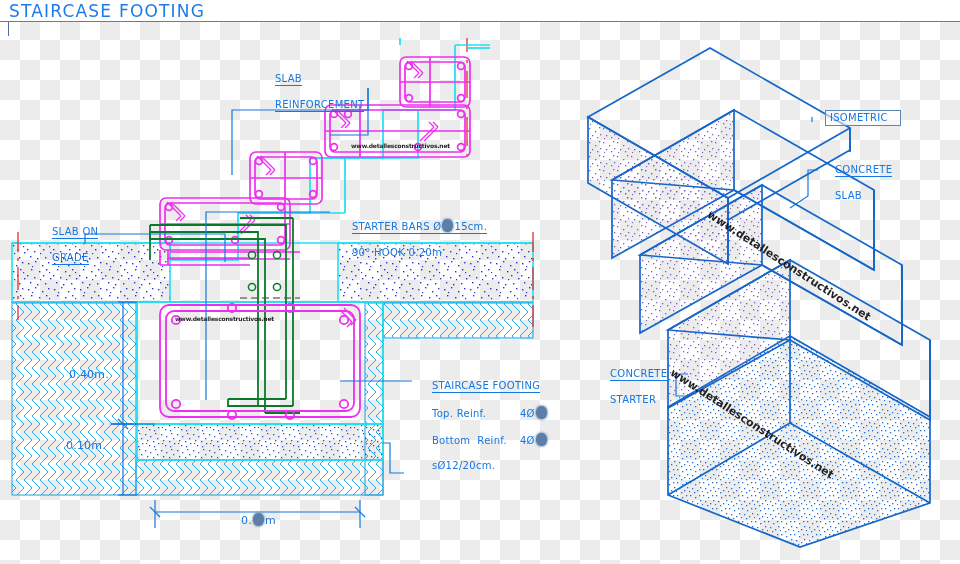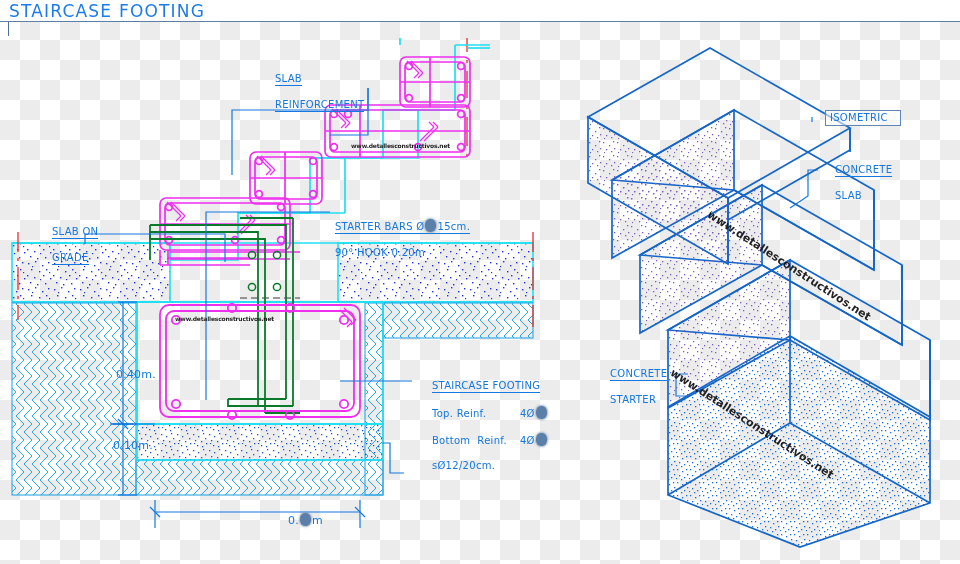--- a/index.html
+++ b/index.html
@@ -33,21 +33,21 @@
     font-family:"DejaVu Sans",sans-serif;
     font-size:10px;line-height:12.5px;letter-spacing:.3px;
     white-space:pre;
   }
   .under{border-bottom:1.3px solid #1577e0;display:inline-block;}
   .boxed{
     border:1px solid #5b86b5;padding:1px 12px 2px 4px;background:rgba(255,255,255,.55);
   }
   .dim{
     position:absolute;color:#1577e0;font-family:"DejaVu Sans",sans-serif;
-    font-size:11px;white-space:pre;letter-spacing:.2px;margin-left:47px;
+    font-size:11px;white-space:pre;letter-spacing:.2px;
   }
   .wm{
     position:absolute;color:#111;font-family:"DejaVu Sans",sans-serif;
     font-size:6px;white-space:nowrap;font-weight:bold;letter-spacing:-.2px;
     opacity:.92;
   }
   .wm.big{font-size:11px;letter-spacing:0px;}
   .blob{
     display:inline-block;width:11px;height:13px;border-radius:45%;
     background:#5b7fa8;vertical-align:-2px;margin:0 1px;
@@ -395,21 +395,21 @@
   <div class="lbl" style="left:261px;top:60px;">
     <span class="under">SLAB</span><br>
     <span class="under">REINFORCEMENT</span>
   </div>
 
   <div class="lbl" style="left:38px;top:213px;">
     <span class="under">SLAB ON</span><br>
     <span class="under">GRADE</span>
   </div>
 
-  <div class="lbl" style="left:321px;top:206px;">
+  <div class="lbl" style="left:338px;top:206px;">
     <span class="under"><span>STARTER BARS Ø</span><span class="blob"></span><span>15cm.</span></span><br>
     <span>90° HOOK 0.20m</span>
   </div>
 
   <div class="lbl" style="left:418px;top:367px;">
     <span class="under">STAIRCASE FOOTING</span><br>
     <span style="display:inline-block;width:88px;">Top. Reinf.</span><span>4Ø</span><span class="blob"></span><br>
     <span style="display:inline-block;width:88px;">Bottom  Reinf.</span><span>4Ø</span><span class="blob"></span><br>
     <span>sØ12/20cm.</span>
   </div>

